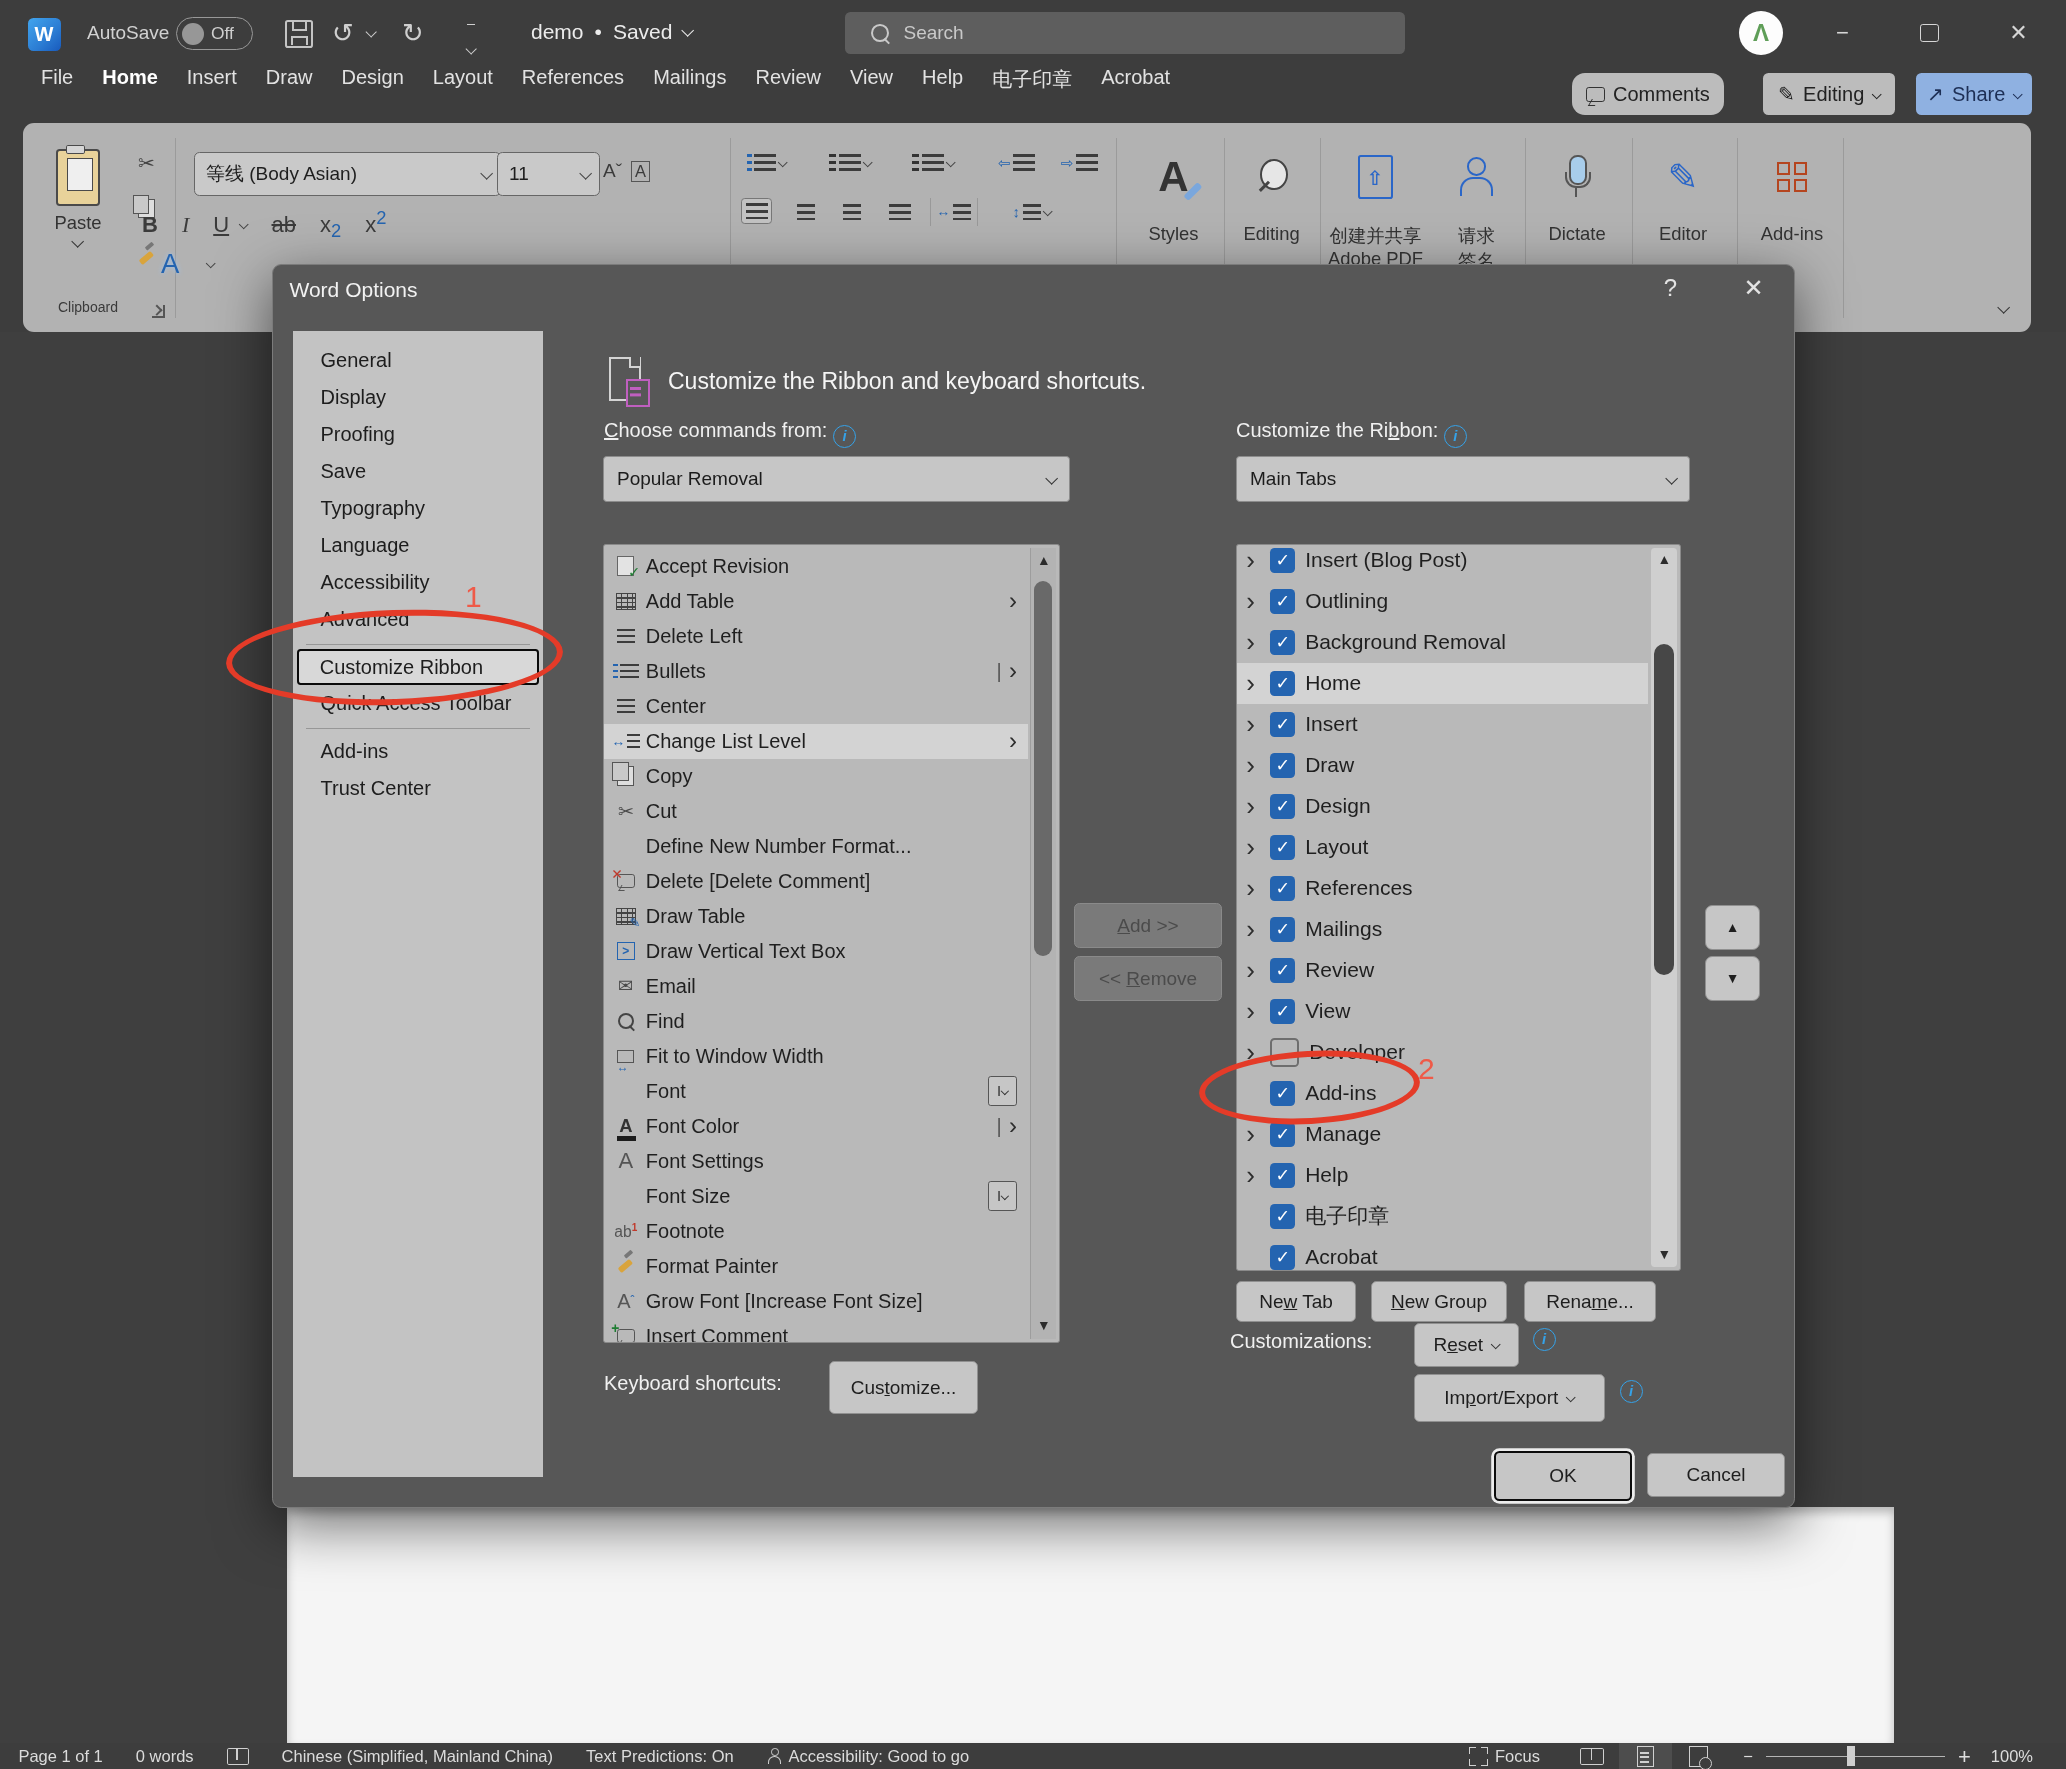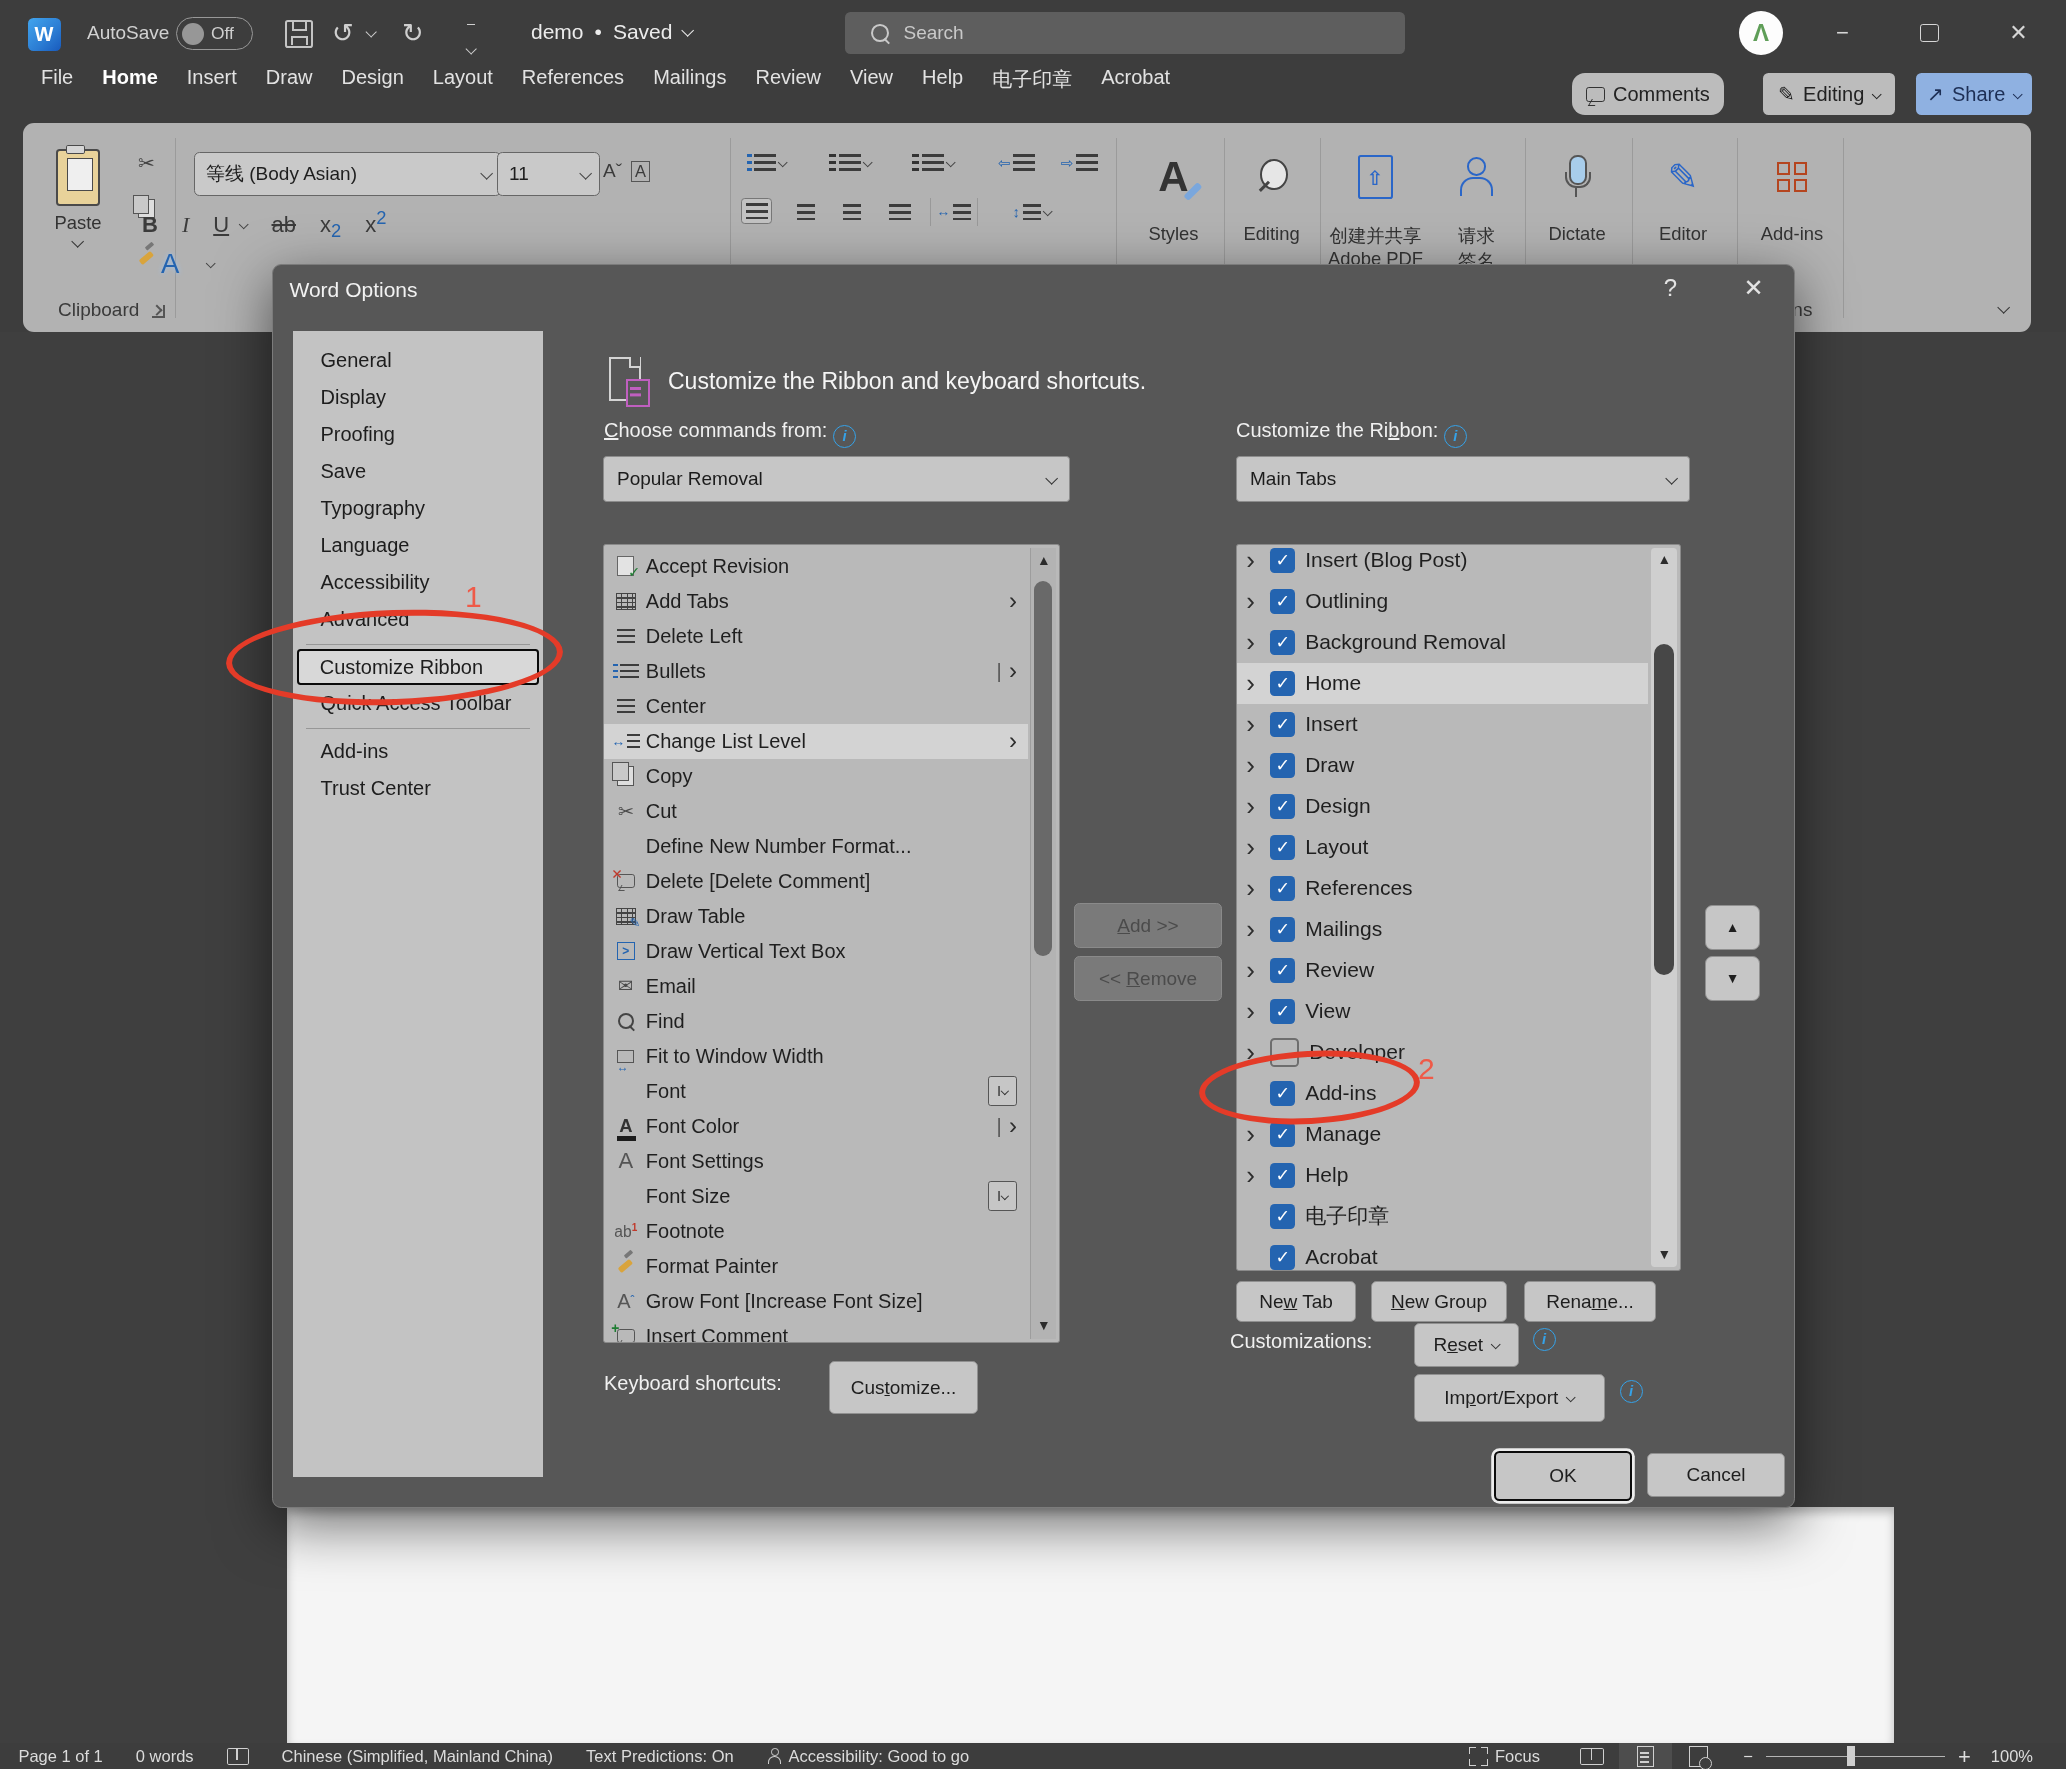--- a/index.html
+++ b/index.html
@@ -53,21 +53,21 @@
   #comments-btn{left:1572px;width:152px;border-radius:13px;}
   #editing-btn{left:1763px;width:132px;}
   #share-btn{left:1916px;width:116px;background:#8fb1e1;color:#1d2f55;}
   .bub{width:16.5px;height:13px;border:1.8px solid #333;border-radius:2.8px;position:relative;flex:none;}
   .bub i{position:absolute;left:2.8px;top:11px;width:5.5px;height:5.5px;border-left:1.8px solid #333;border-bottom:1.8px solid #333;transform:skewX(-30deg);background:transparent;}
   .pencil-g{font-size:20px;line-height:20px;}
   
   #ribbon{position:absolute;left:23px;top:123px;width:2008px;height:209px;background:#b2b2b2;
     border-radius:11px;overflow:hidden;color:#333;}
   .rb-div{position:absolute;top:14.7px;width:0.9px;height:180px;background:#9b9b9b;}
-  .rb-label{position:absolute;top:176px;font-size:19px;color:#3a3a3a;}
+  .rb-label{position:absolute;top:176px;font-size:14px;color:#3a3a3a;}
   #paste-btn{position:absolute;left:20px;top:26px;width:70px;text-align:center;}
   .clipboard-ic{width:40px;height:53px;border:2.8px solid #4a4a4a;border-radius:3.7px;background:#e8d29a;margin:0 auto;position:relative;}
   .clipboard-ic i{position:absolute;left:8.3px;top:-6.4px;width:16.5px;height:7.3px;background:#d6d6d6;border:1.8px solid #4a4a4a;border-radius:1.8px;}
   .clipboard-ic b{position:absolute;left:9.2px;top:7.3px;width:24px;height:31px;background:#efefef;border:1.8px solid #4a4a4a;}
   #paste-btn .cap{font-size:18.4px;margin-top:5.5px;}
   #paste-btn .chv{margin-top:1.8px;color:#333;}
   .small-tool{position:absolute;left:108px;width:31px;height:27.5px;font-size:20px;color:#444;
     display:flex;align-items:center;justify-content:center;}
   .mcopy{width:14.7px;height:17.4px;border:1.8px solid #555;background:#dedede;position:relative;}
   .mcopy i{position:absolute;left:-6.4px;top:-5.5px;width:14.7px;height:17.4px;border:1.8px solid #555;background:#c9c9c9;}
@@ -565,21 +565,21 @@
             <span class="ci">
               <span class="mdoc"></span>
               <span class="ovr br grn">✓</span>
             </span>
             <span class="cmd-lab">Accept Revision</span>
           </div>
           <div class="cmd-row">
             <span class="ci">
               <span class="mtable"></span>
             </span>
-            <span class="cmd-lab">Add Tabs</span>
+            <span class="cmd-lab">Add Table</span>
             <span class="trail">
               <span class="sub">›</span>
             </span>
           </div>
           <div class="cmd-row">
             <span class="ci">
               <span class="bars"></span>
             </span>
             <span class="cmd-lab">Delete Left</span>
           </div>

